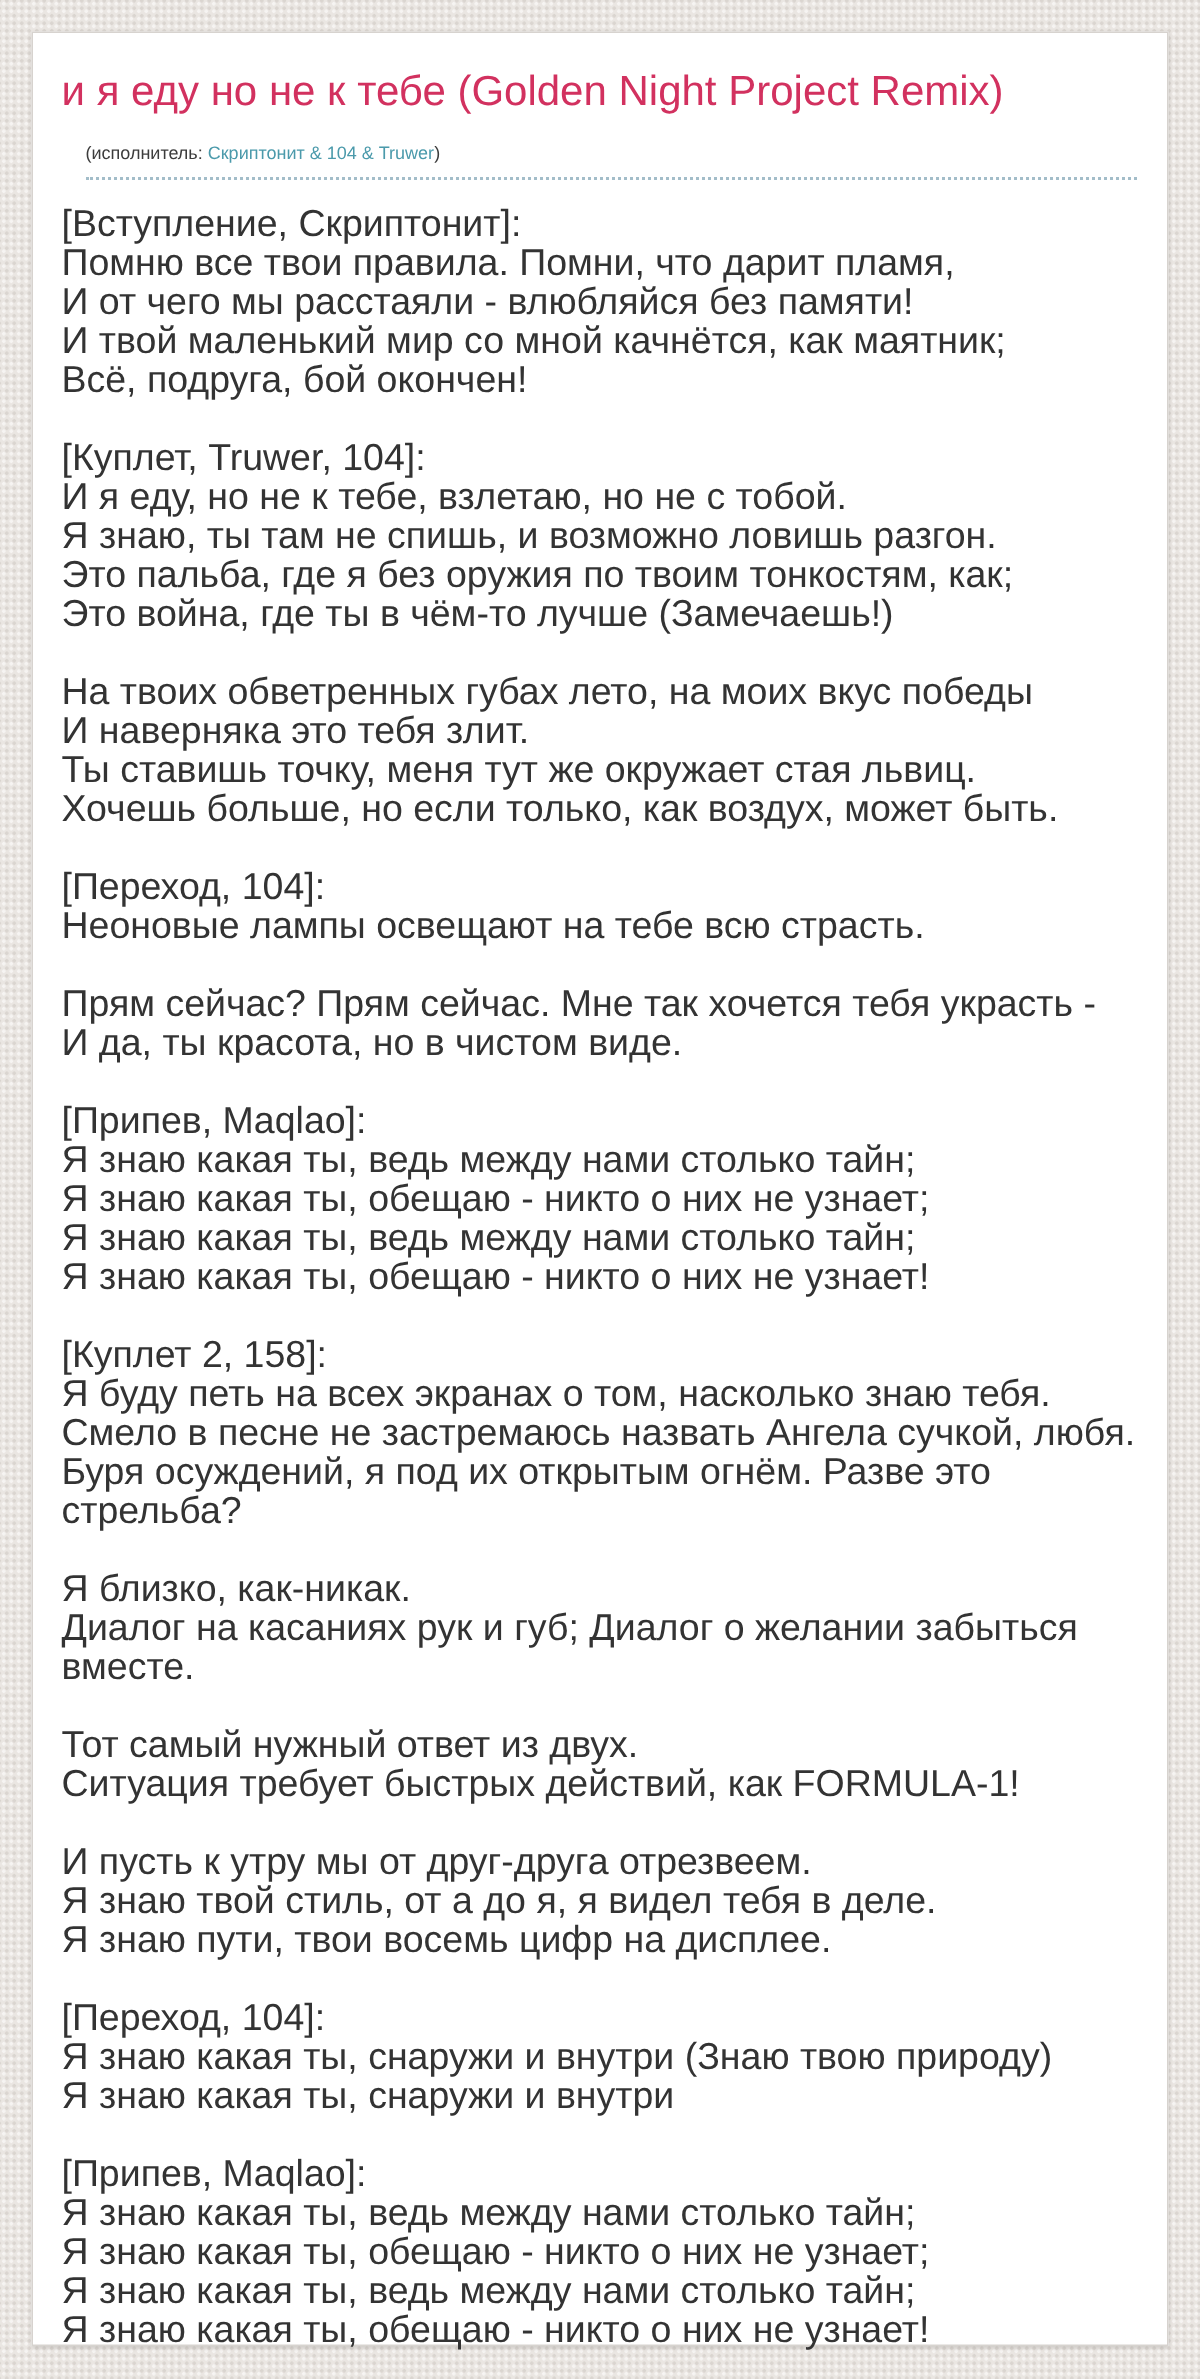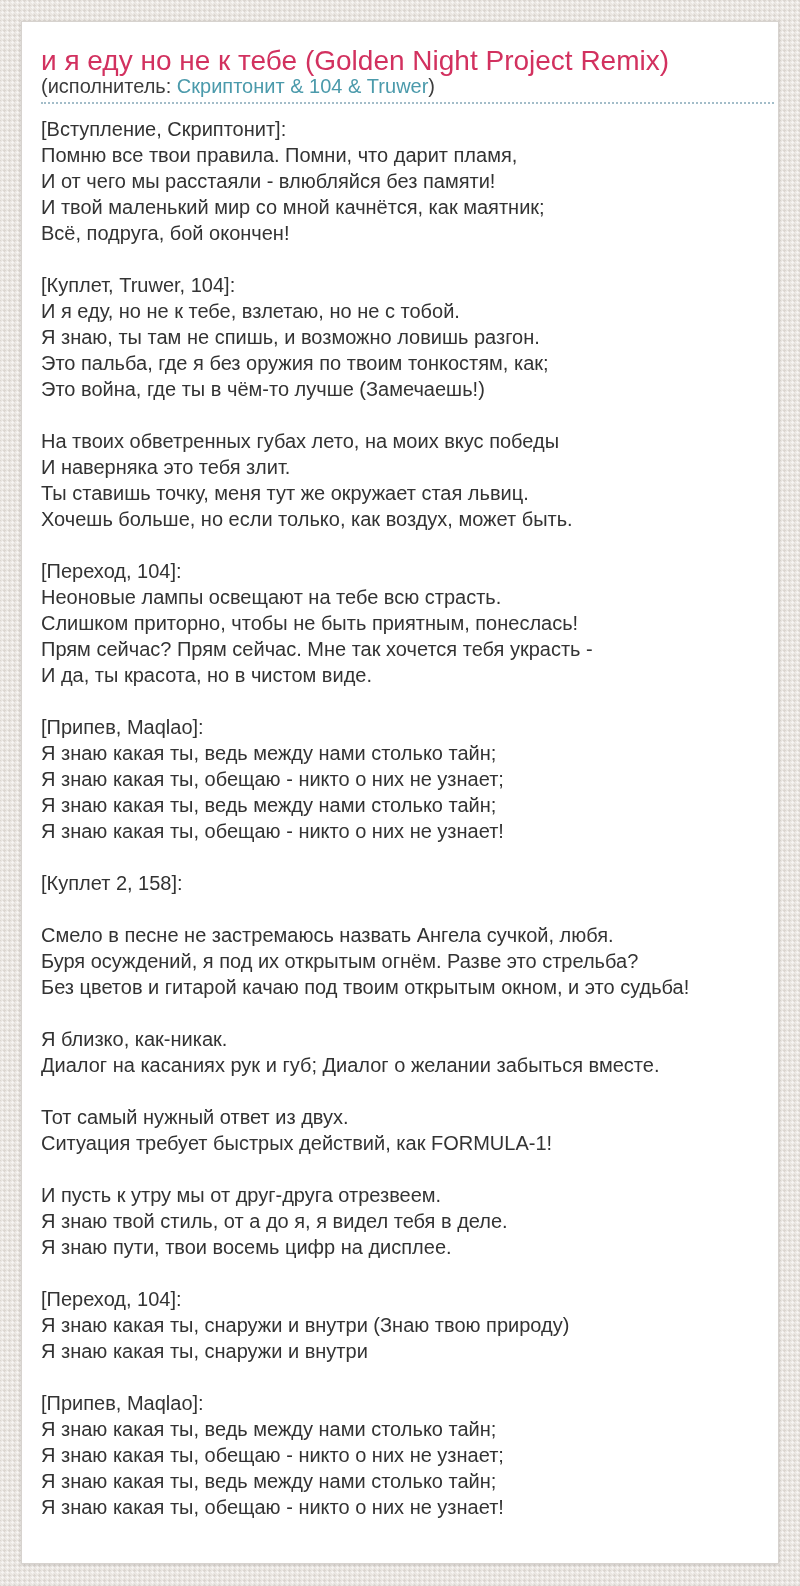--- a/index.html
+++ b/index.html
@@ -28,43 +28,43 @@
     border:1px solid #d7d3cf;
     box-shadow:0 1px 3px rgba(0,0,0,.12);
     padding:24px 4px 0 19px;
   }
   h1.song-title{
     margin:0;font-size:28px;line-height:30px;font-weight:normal;
     color:var(--title-color);
     letter-spacing:0;
   }
   .subtitle{
-    font-size:20px;line-height:20px;color:#3c3c3c;
-    margin:0;padding-bottom:6px;
+    font-size:12px;line-height:20px;color:#3c3c3c;
+    margin:16px;padding-bottom:6px;
     border-bottom:2px dotted var(--divider);
   }
   .artist-link{color:var(--artist-link);text-decoration:none;cursor:pointer;}
   .lyrics{
     margin-top:12px;
-    font-size:20px;line-height:26px;color:var(--text-color);
+    font-size:25px;line-height:26px;color:var(--text-color);
   }
   .stanza{margin:0 0 26px 0;}
   .stanza:last-child{margin-bottom:0;}
 </style>
 </head>
 <body>
 
 <div class="card">
   <h1 class="song-title">и я еду но не к тебе (Golden Night Project Remix)</h1>
   <div class="subtitle"><span>(исполнитель: </span><a class="artist-link">Скриптонит &amp; 104 &amp; Truwer</a><span>)</span></div>
   <div class="lyrics" id="lyrics">
       <p class="stanza"><span>[Вступление, Скриптонит]:</span><br><span>Помню все твои правила. Помни, что дарит пламя,</span><br><span>И от чего мы расстаяли - влюбляйся без памяти!</span><br><span>И твой маленький мир со мной качнётся, как маятник;</span><br><span>Всё, подруга, бой окончен!</span></p>
       <p class="stanza"><span>[Куплет, Truwer, 104]:</span><br><span>И я еду, но не к тебе, взлетаю, но не с тобой.</span><br><span>Я знаю, ты там не спишь, и возможно ловишь разгон.</span><br><span>Это пальба, где я без оружия по твоим тонкостям, как;</span><br><span>Это война, где ты в чём-то лучше (Замечаешь!)</span></p>
       <p class="stanza"><span>На твоих обветренных губах лето, на моих вкус победы</span><br><span>И наверняка это тебя злит.</span><br><span>Ты ставишь точку, меня тут же окружает стая львиц.</span><br><span>Хочешь больше, но если только, как воздух, может быть.</span></p>
-      <p class="stanza"><span>[Переход, 104]:</span><br><span>Неоновые лампы освещают на тебе всю страсть.</span><br><span>Слишком приторно, чтобы не быть приятным, понеслась!</span><br><span>Прям сейчас? Прям сейчас. Мне так хочется тебя украсть -</span><br><span>И да, ты красота, но в чистом виде.</span></p>
+      <p class="stanza"><span>[Переход, 104]:</span><br><span>Неоновые лампы освещают на тебе всю страсть.</span><br><br><span>Прям сейчас? Прям сейчас. Мне так хочется тебя украсть -</span><br><span>И да, ты красота, но в чистом виде.</span></p>
       <p class="stanza"><span>[Припев, Maqlao]:</span><br><span>Я знаю какая ты, ведь между нами столько тайн;</span><br><span>Я знаю какая ты, обещаю - никто о них не узнает;</span><br><span>Я знаю какая ты, ведь между нами столько тайн;</span><br><span>Я знаю какая ты, обещаю - никто о них не узнает!</span></p>
-      <p class="stanza"><span>[Куплет 2, 158]:</span><br><br><span>Смело в песне не застремаюсь назвать Ангела сучкой, любя.</span><br><span>Буря осуждений, я под их открытым огнём. Разве это стрельба?</span><br><span>Без цветов и гитарой качаю под твоим открытым окном, и это судьба!</span></p>
+      <p class="stanza"><span>[Куплет 2, 158]:</span><br><span>Я буду петь на всех экранах о том, насколько знаю тебя.</span><br><span>Смело в песне не застремаюсь назвать Ангела сучкой, любя.</span><br><span>Буря осуждений, я под их открытым огнём. Разве это стрельба?</span><br></p>
       <p class="stanza"><span>Я близко, как-никак.</span><br><span>Диалог на касаниях рук и губ; Диалог о желании забыться вместе.</span><br><br><span>Тот самый нужный ответ из двух.</span><br><span>Ситуация требует быстрых действий, как FORMULA-1!</span></p>
       <p class="stanza"><span>И пусть к утру мы от друг-друга отрезвеем.</span><br><span>Я знаю твой стиль, от а до я, я видел тебя в деле.</span><br><span>Я знаю пути, твои восемь цифр на дисплее.</span><br></p>
       <p class="stanza"><span>[Переход, 104]:</span><br><span>Я знаю какая ты, снаружи и внутри (Знаю твою природу)</span><br><span>Я знаю какая ты, снаружи и внутри</span></p>
       <p class="stanza"><span>[Припев, Maqlao]:</span><br><span>Я знаю какая ты, ведь между нами столько тайн;</span><br><span>Я знаю какая ты, обещаю - никто о них не узнает;</span><br><span>Я знаю какая ты, ведь между нами столько тайн;</span><br><span>Я знаю какая ты, обещаю - никто о них не узнает!</span></p>
     </div>
 </div>
 
 </body></html>

